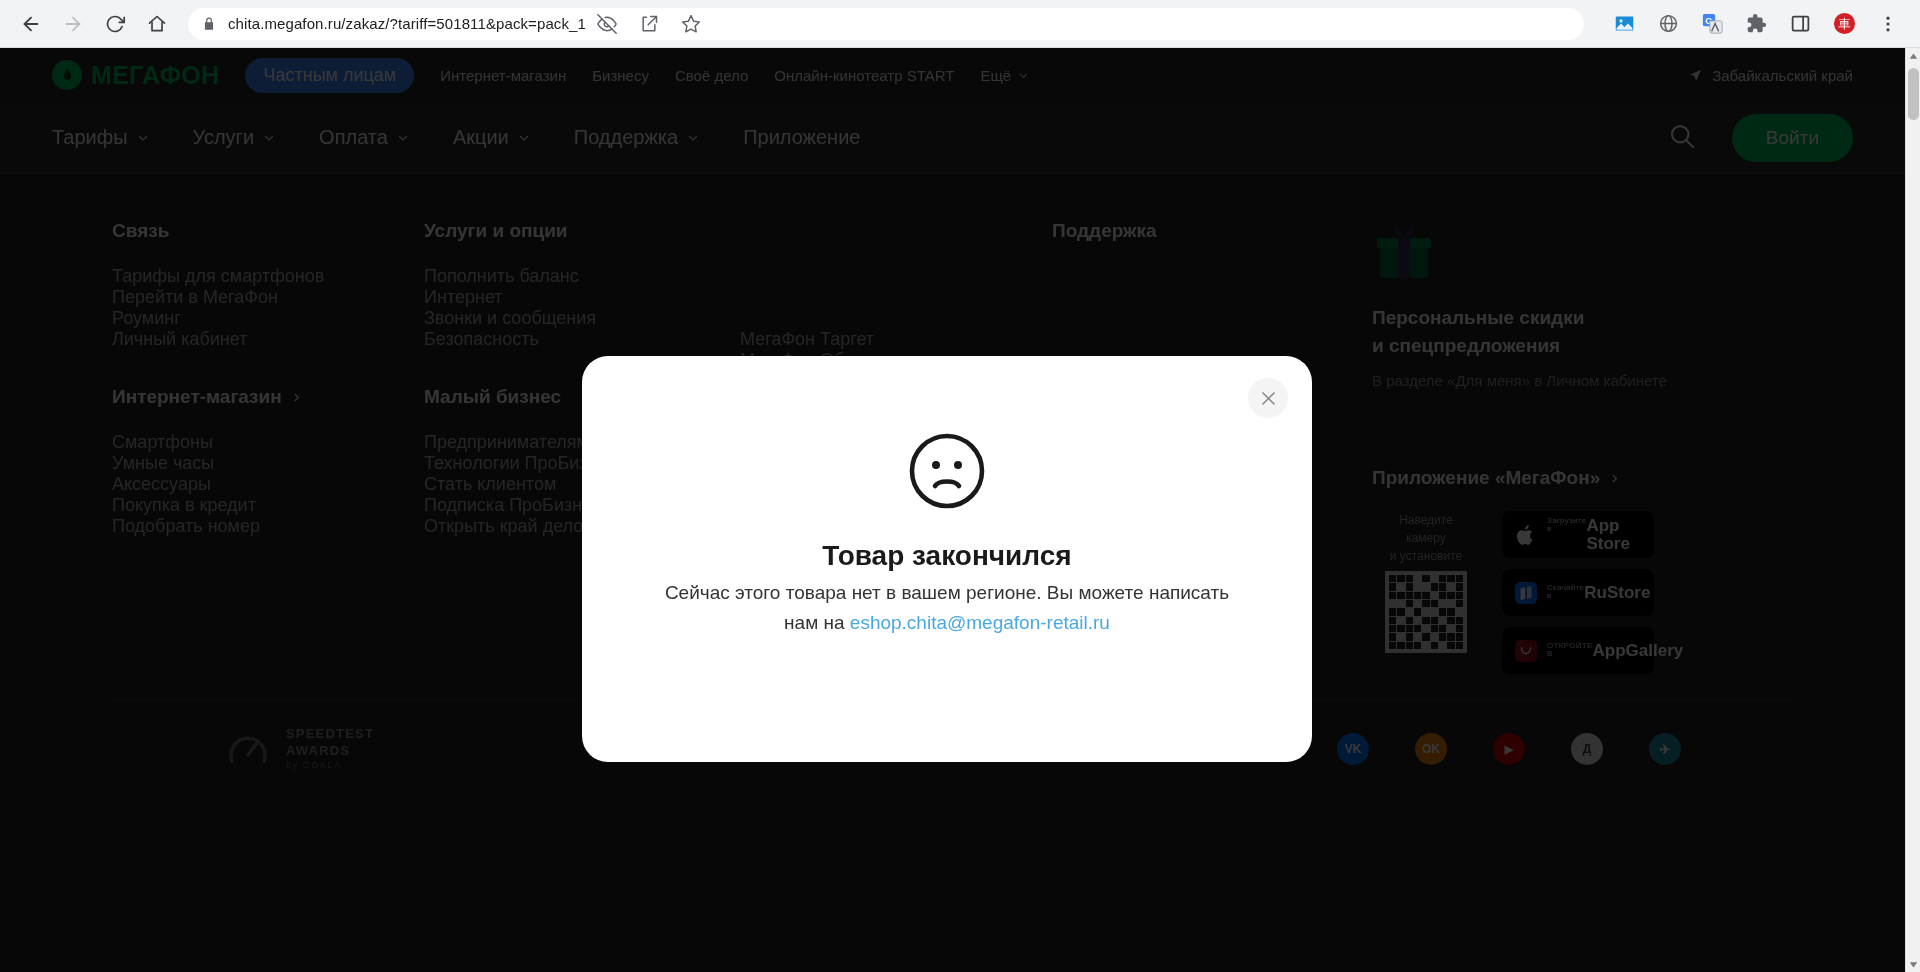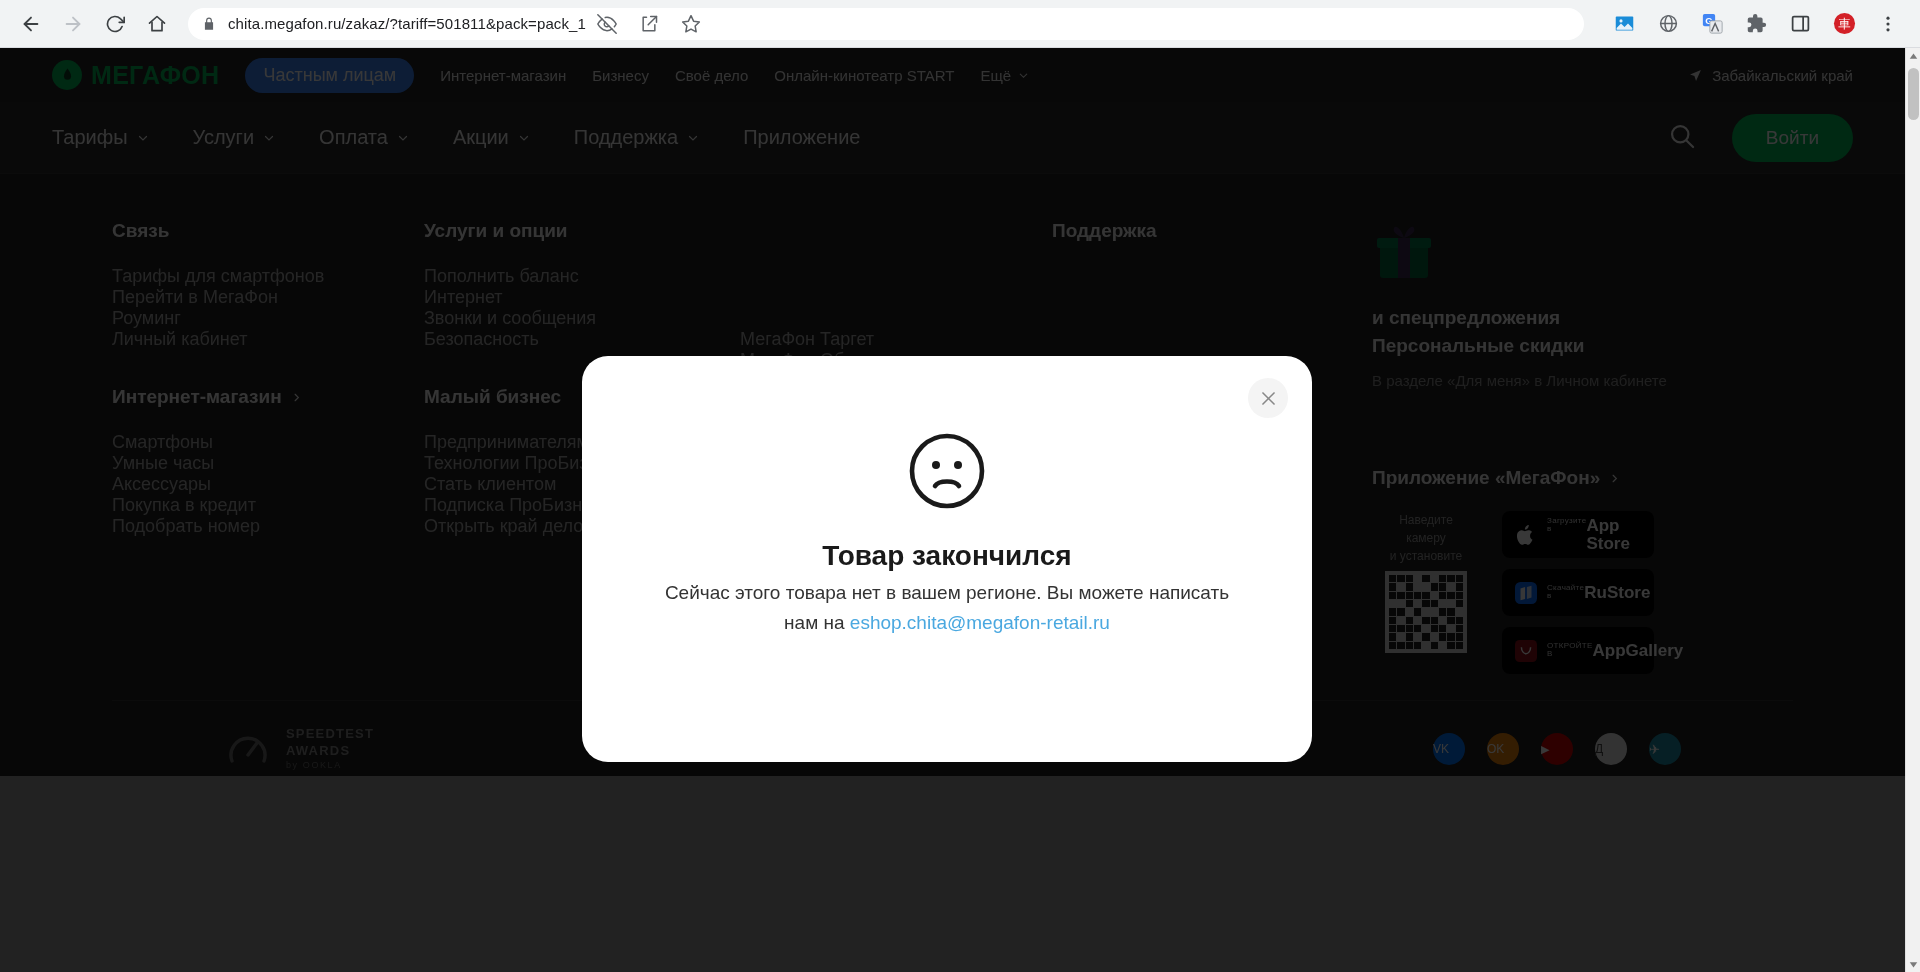--- a/index.html
+++ b/index.html
@@ -72,21 +72,21 @@
   }
   .scroll-down { position: absolute; bottom: 0; left: 0; }
   .scroll-thumb {
     position: absolute; top: 20px; left: 2px;
     width: 11px; height: 52px;
     background: #c1c1c1; border-radius: 6px;
   }
 
   .site {
     position: relative;
-    width: 1905px; height: 728px;
+    width: 1905px; height: 924px;
     background: #1f1f1f;
     overflow: hidden;
   }
   
   .dim { filter: brightness(0.22); }
 
   
   .site-top {
     height: 54px;
     background: #232323;
@@ -207,22 +207,22 @@
     display: flex; align-items: center;
   }
   .speedtest { display: flex; align-items: center; gap: 14px; }
   .st-text { line-height: 1.3; }
   .st-1 { color: #8a8a8a; font-size: 13px; font-weight: bold; letter-spacing: 1.2px; }
   .st-2 { color: #8a8a8a; font-size: 13px; font-weight: bold; letter-spacing: 1.2px; }
   .st-3 { color: #6c6c6c; font-size: 9px; letter-spacing: 1.6px; }
   .socials { margin-left: auto; display: flex; gap: 22px; }
   .soc {
     width: 32px; height: 32px; border-radius: 50%;
-    display: flex; align-items: center; 
-    font-size: 15px; color: #fff; font-weight: normal;
+    display: flex; align-items: center; justify-content: center;
+    font-size: 15px; color: #fff; font-weight: bold; margin-left: 24px;
   }
 
   
   .backdrop {
     position: absolute; inset: 0;
     background: rgba(0,0,0,0.0);
     z-index: 30;
   }
   .modal {
     position: absolute;
@@ -517,22 +517,22 @@
             <span>
               <svg width="64" height="64" viewBox="0 0 64 64">
                 <rect x="8" y="24" width="48" height="34" rx="3" fill="#00683C"></rect>
                 <rect x="26" y="24" width="12" height="34" fill="#3b2b52"></rect>
                 <rect x="5" y="18" width="54" height="10" rx="2" fill="#00794a"></rect>
                 <rect x="26" y="18" width="12" height="10" fill="#3b2b52"></rect>
                 <path d="M32 18c-6-2-12-6-10-10s8 2 10 10zM32 18c6-2 12-6 10-10s-8 2-10 10z" fill="#3b2b52"></path>
               </svg>
             </span>
             <div class="promo-title">
+              <div>Персональные скидки</div>
               <div>и спецпредложения</div>
-              <div>Персональные скидки</div>
             </div>
             <div class="promo-sub">В разделе «Для меня» в Личном кабинете</div>
           </div>
 
           <div style="margin-top:78px;">
             <div class="app-title">
               <span>Приложение «МегаФон»</span>
               <svg width="11" height="11" viewBox="0 0 24 24" fill="none" stroke="#f2f2f2" stroke-width="2.6" stroke-linecap="round">
                   <polyline points="9 5 16 12 9 19"></polyline>
                 </svg>

